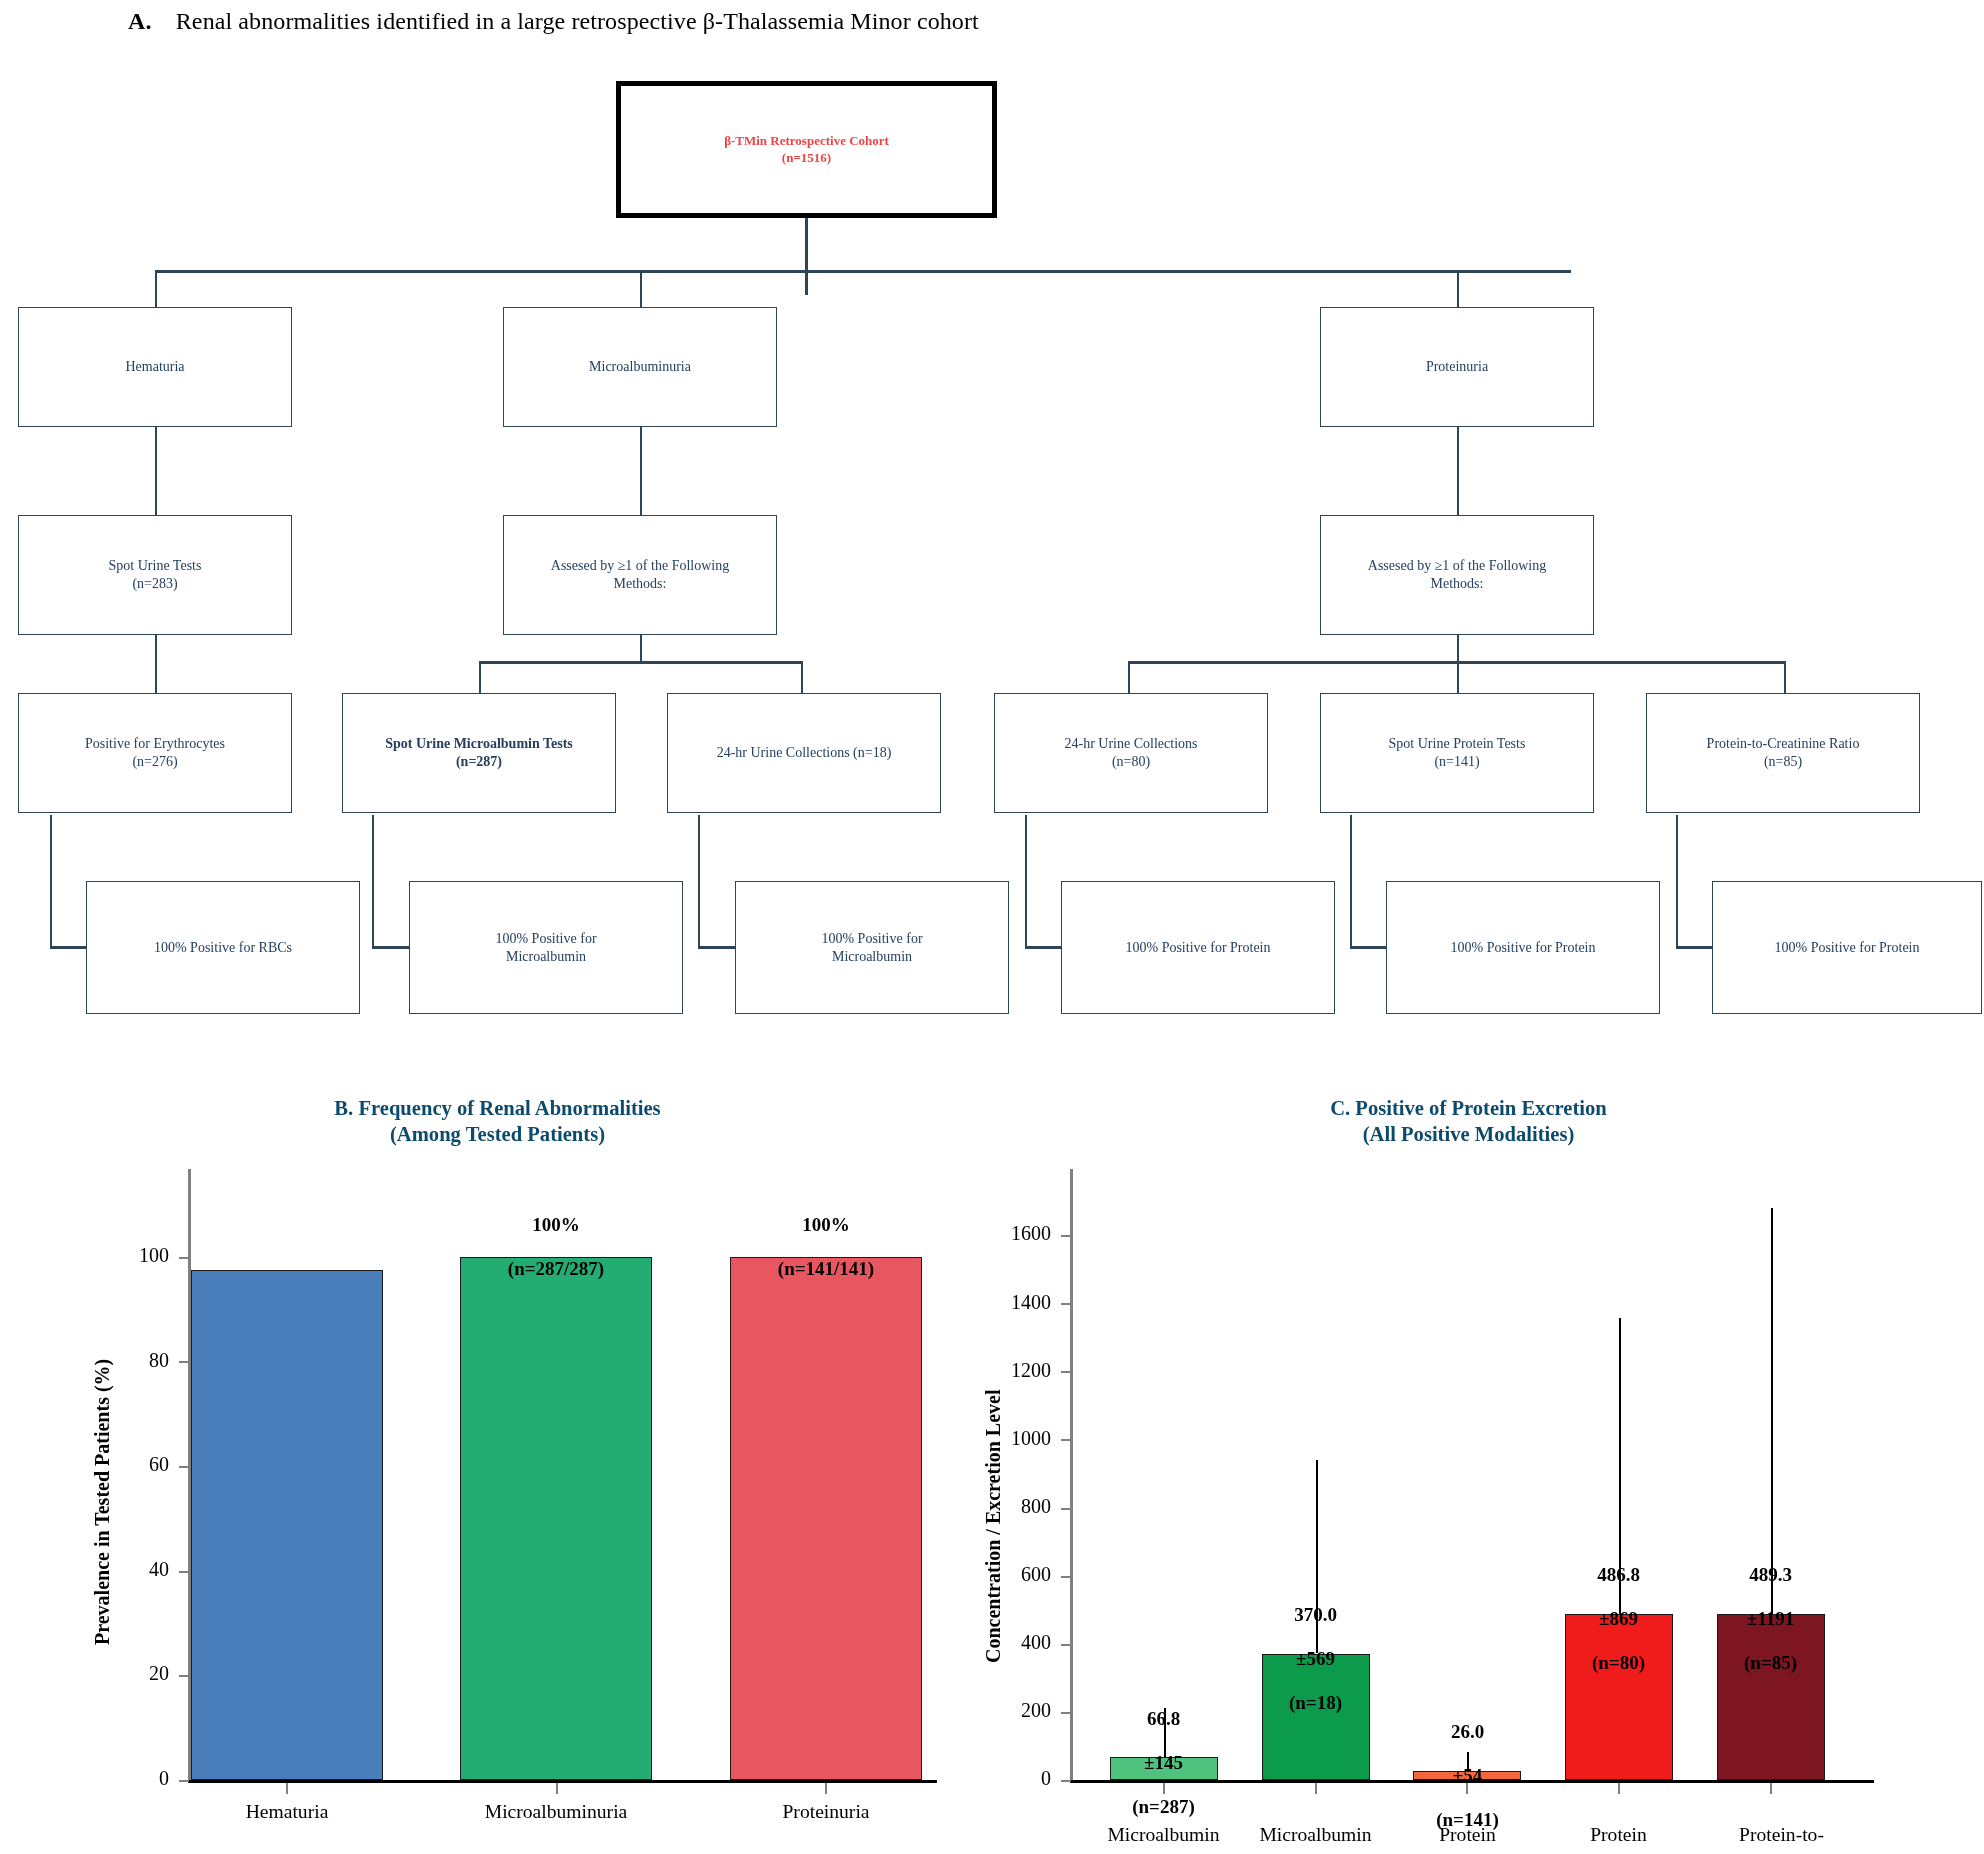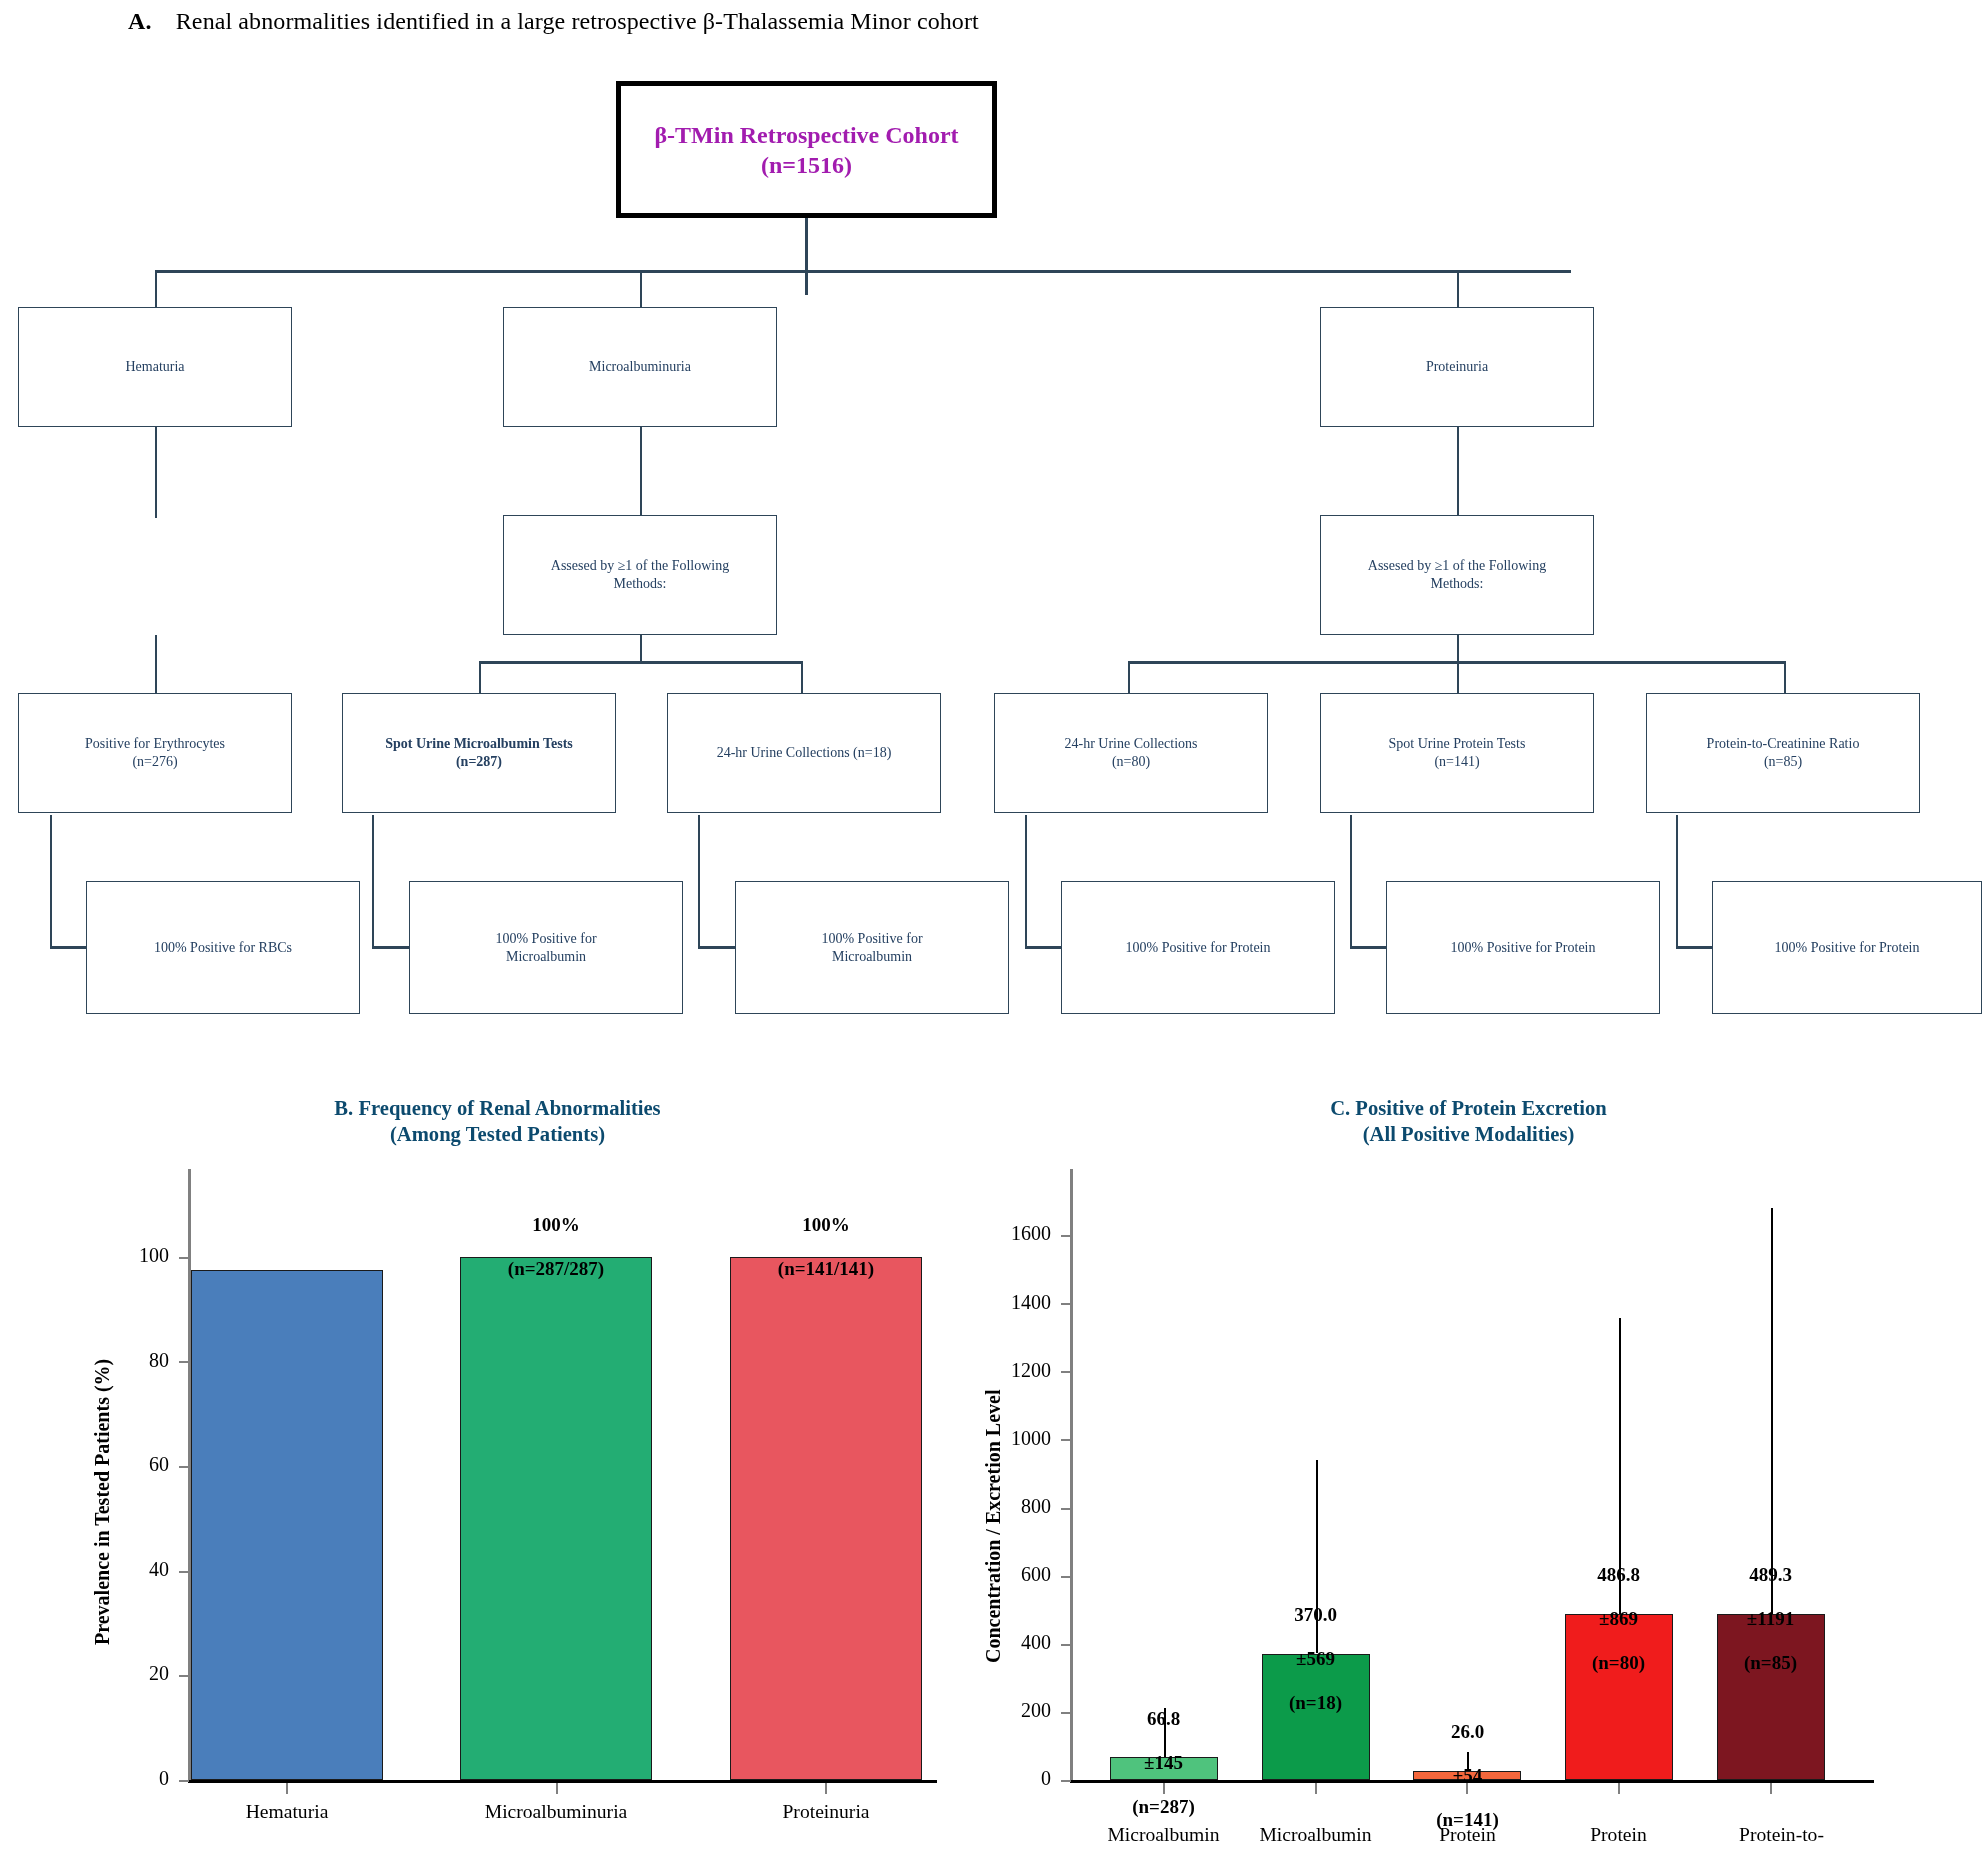--- a/index.html
+++ b/index.html
@@ -7,21 +7,21 @@
   .fig{position:absolute;inset:0;}
 
   
   #panelA-title{position:absolute;left:128px;top:8.2px;font-size:24px;letter-spacing:0.1px;white-space:nowrap;}
   #panelA-title .lbl{font-weight:bold;}
   #panelA-title .txt{font-weight:normal;}
 
   .fbox{position:absolute;box-sizing:border-box;border:1.8px solid #2e4558;background:#ffffff;
         display:flex;align-items:center;justify-content:center;text-align:center;
         color:#254061;font-family:"Liberation Serif",serif;font-size:14px;line-height:1.28;padding:1.8px 3.7px;}
-  .fbox.root{border:5px solid #000000;color:#a21caf;font-weight:bold;font-size:24px;line-height:1.25;}
+  .fbox.root{border:5px solid #000000;color:#ef4444;font-weight:bold;font-size:13px;line-height:1.25;}
   .fbox .ln{display:block;}
 
   .conn{position:absolute;background:#2e4558;}
   .vline{width:2.3px;}
   .hline{height:2.3px;}
 
   
   .chart-title{position:absolute;text-align:center;font-weight:bold;font-size:20.6px;line-height:1.24;color:#0c4a6e;}
   .axis-line{position:absolute;background:#808080;}
   .axis-line.dark{background:#000;}
@@ -101,20 +101,26 @@
     <div>
         <span class="ln">Microalbuminuria</span>
       </div>
   </div>
   <div class="fbox" style="left:1320px;top:307px;width:274px;height:120px;">
     <div>
         <span class="ln">Proteinuria</span>
       </div>
   </div>
 
+  <div class="fbox" style="left:18px;top:515px;width:274px;height:120px;">
+    <div>
+      <span class="ln">Spot Urine Tests</span>
+      <span class="ln">(n=283)</span>
+    </div>
+  </div>
   <div class="fbox" style="left:503px;top:515px;width:274px;height:120px;">
     <div>
       <span class="ln">Assesed by ≥1 of the Following</span>
       <span class="ln">Methods:</span>
     </div>
   </div>
   <div class="fbox" style="left:1320px;top:515px;width:274px;height:120px;">
     <div>
       <span class="ln">Assesed by ≥1 of the Following</span>
       <span class="ln">Methods:</span>

